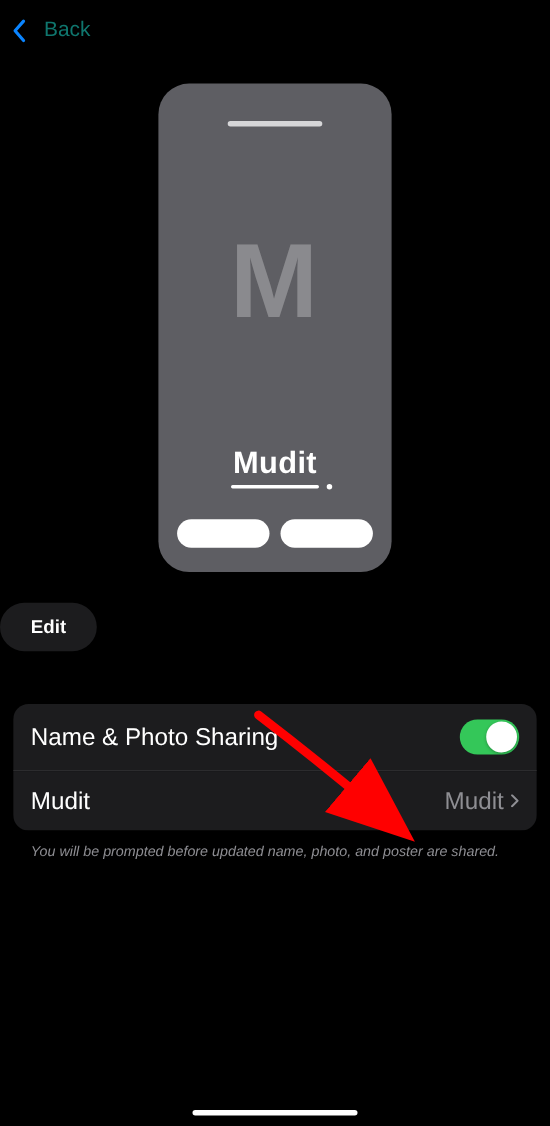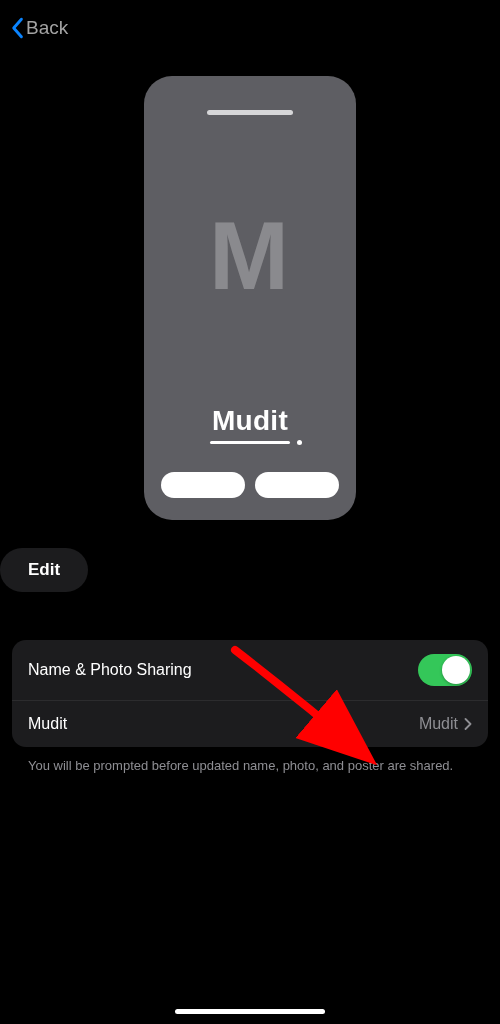--- a/index.html
+++ b/index.html
@@ -1,53 +1,53 @@
 <!DOCTYPE html>
 <html><head>
   <meta charset="utf-8">
   <style>
     * { margin: 0; padding: 0; box-sizing: border-box; -webkit-font-smoothing: antialiased; }
     html, body { width: 500px; height: 1024px; background: #000; color: #fff; font-family: -apple-system, "SF Pro Text", "Helvetica Neue", Arial, sans-serif; overflow: hidden; }
 
     
     .nav { display: flex; align-items: center; height: 56px; padding: 0 10px; }
-    .back-btn { display: inline-flex; align-items: center; gap: 2px; color: #a3a3a3; font-size: 19px; background: none; border: none; cursor: pointer; }
+    .back-btn { display: inline-flex; align-items: center; gap: 16px; color: #0f766e; font-size: 19px; background: none; border: none; cursor: pointer; }
     .chevron-left { width: 14px; height: 22px; }
 
     
     .poster-wrap { display: flex; justify-content: center; margin-top: 20px; }
     .poster { width: 212px; height: 444px; background: #5e5e63; border-radius: 28px; position: relative; overflow: hidden; display: flex; flex-direction: column; align-items: center; }
     .poster-grab { width: 86px; height: 5px; background: #d6d6d8; border-radius: 3px; margin-top: 34px; }
     .poster-monogram { flex: 1; display: flex; align-items: center; justify-content: center; margin-top: -8px;}
     .poster-monogram span { font-size: 96px; font-weight: 700; color: rgba(255,255,255,0.28); letter-spacing: 2px; }
     .poster-name { font-size: 28px; font-weight: 600; color: #fff; letter-spacing: 0.3px; }
     .poster-line { width: 80px; height: 3px; background: #fff; border-radius: 2px; margin-top: 4px; position: relative; }
     .poster-line::after { content: ""; position: absolute; right: -12px; top: -1px; width: 5px; height: 5px; border-radius: 50%; background: #fff; }
     .poster-buttons { display: flex; gap: 10px; margin-top: 28px; margin-bottom: 22px; }
     .poster-btn { width: 84px; height: 26px; background: #fff; border-radius: 14px; }
 
     
     .edit-wrap { display:flex; justify-content:flex-start; margin-top: 28px; }
     .edit-btn { background:#1c1c1e; color:#fff; border:none; font-size:17px; font-weight:600; padding: 12px 28px; border-radius: 28px; cursor:pointer; }
 
     
     .group { margin: 48px 12px 0; border-radius: 14px; overflow: hidden; }
-    .row { display:flex; align-items:center; justify-content:space-between; padding: 14px 16px; background:#1c1c1e; border-bottom: 1px solid #2c2c2e; font-size:16px; position: relative; }
+    .row { display:flex; align-items:center; justify-content:space-between; padding: 14px 16px; background:#1c1c1e; border-bottom: 1px solid #2c2c2e; font-size:22px; position: relative; }
     .row:last-child { border-bottom: none; }
     .row-label { color: #fff; font-weight: 400; }
     .row-value { color: #8e8e93; display:flex; align-items:center; gap:6px; }
 
     
     .switch { width: 54px; height: 32px; background:#34c759; border-radius: 16px; position: relative; cursor:pointer; }
     .switch-knob { position:absolute; top:2px; right:2px; width:28px; height:28px; background:#fff; border-radius:50%; box-shadow: 0 1px 3px rgba(0,0,0,.3); }
 
     .chev-right { width: 8px; height: 12px; }
     .chev-updown { width: 10px; height: 16px; }
 
-    .footer-note { color:#8e8e93; font-size:13px; line-height:1.35; margin: 10px 28px 0; }
+    .footer-note { color:#8e8e93; font-size:13px; line-height:1.35; margin: 10px 28px 0; font-style: italic; }
 
     
     .arrow { position:absolute; pointer-events:none; }
 
     
     .home-ind { position:absolute; bottom:10px; left:50%; transform:translateX(-50%); width:150px; height:5px; background:#fff; border-radius:3px; }
   </style>
 </head>
 <body>
 

